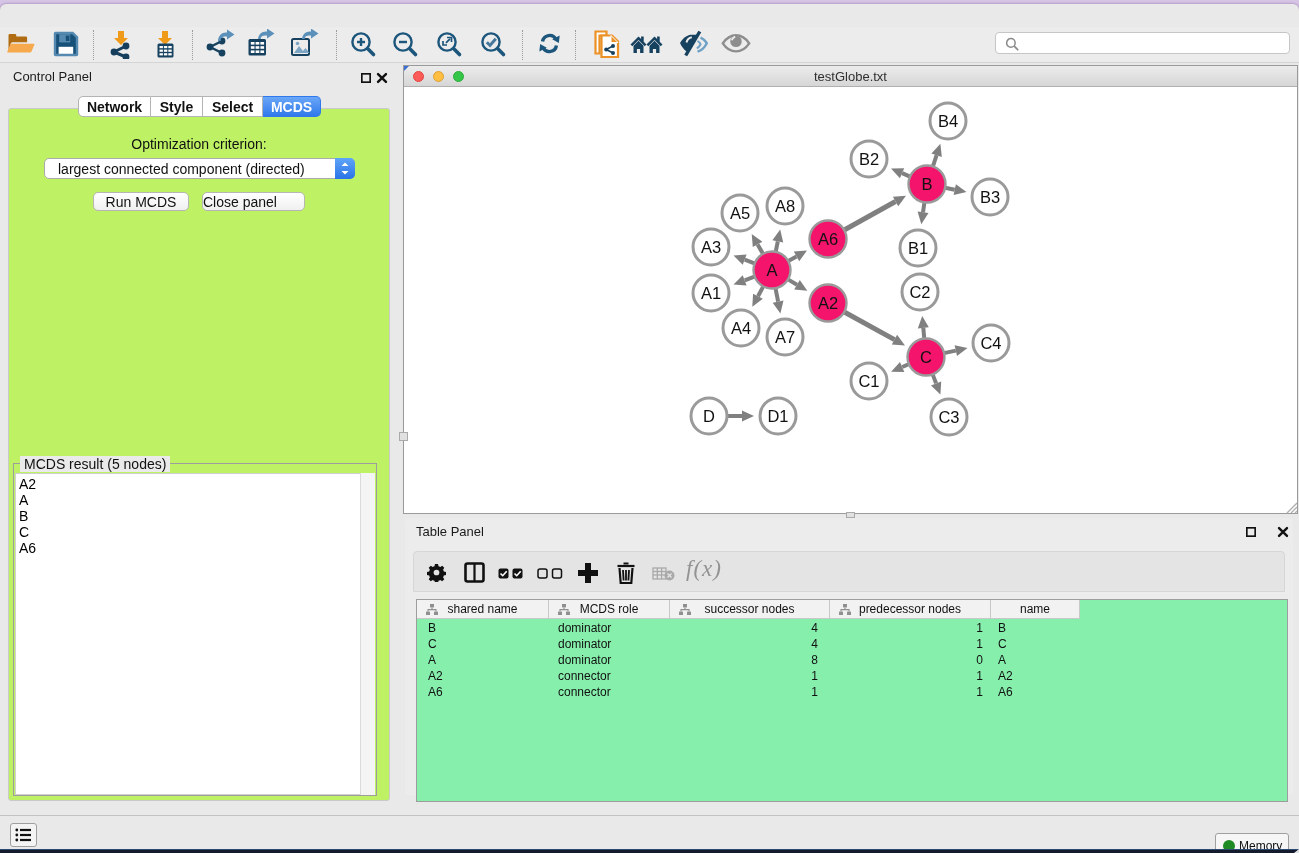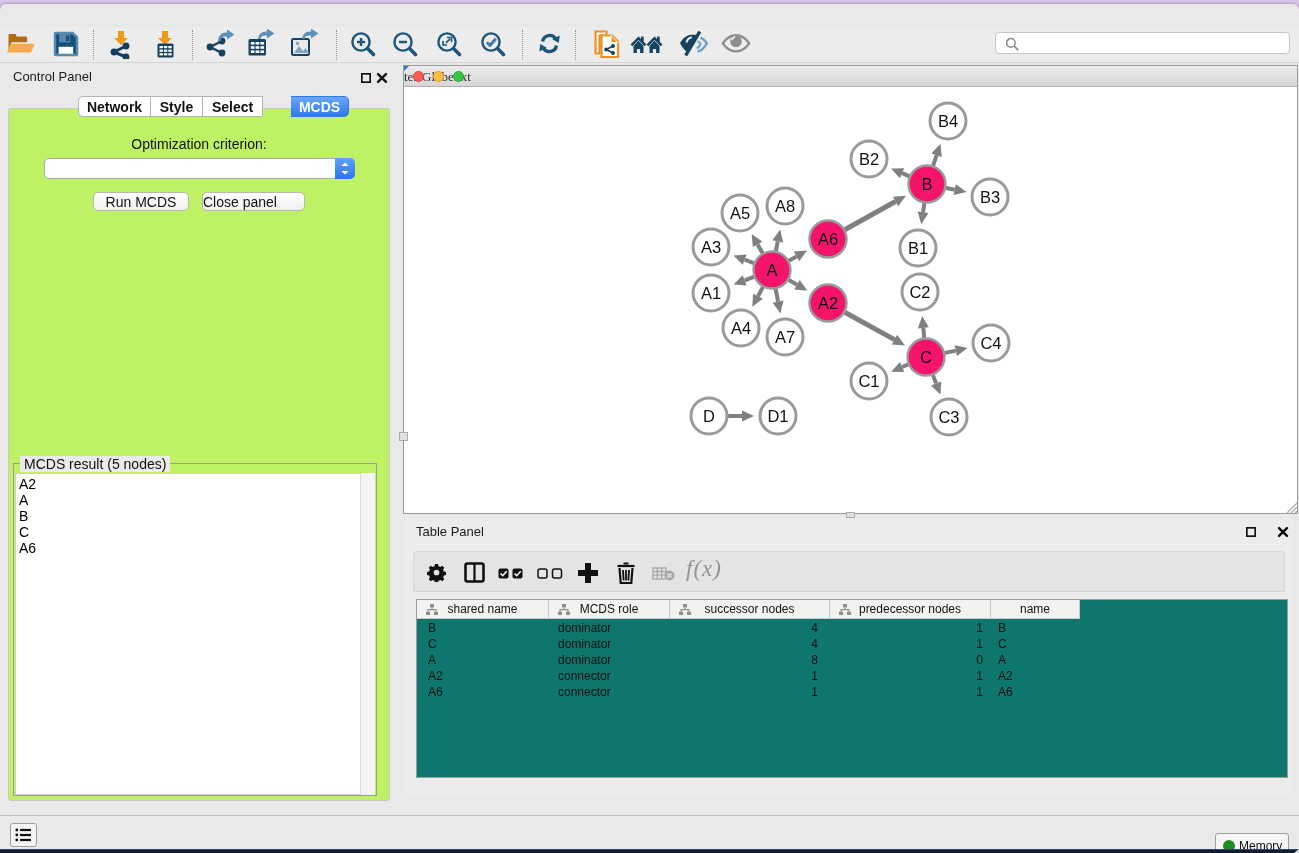--- a/index.html
+++ b/index.html
@@ -22,43 +22,43 @@
 .sep { position:absolute; top:3px; height:30px; width:0; border-left:1px dotted #9a9a9a; }
 .ticon { position:absolute; top:2px; }
 #searchbox { position:absolute; left:995px; top:32px; z-index:3; width:295px; height:22px; background:#fff; border:1px solid #c6c6c6; border-radius:4px; }
 
 #cpanel { position:absolute; left:0; top:63px; width:403px; height:752px; background:#e9e9e9; }
 #cpanel .ptitle { position:absolute; left:13px; top:11px; font-size:13px; color:#1a1a1a; }
 .tabrow { position:absolute; height:21px; display:flex; z-index:6; }
 .tab { height:21px; line-height:21px; text-align:center; font-size:14px; font-weight:bold; color:#111;
   background:#ffffff; border:1px solid #b4b4b4; border-left:none; }
 .tab.first { border-left:1px solid #b4b4b4; border-radius:5px 0 0 5px; }
-.tab.last { border-radius:0 5px 5px 0;margin-left:28px; }
+.tab.last { border-radius:0 5px 5px 0; }
 .tab.sel { background:linear-gradient(#6aa7f8,#3079ec); color:#fff; border-color:#3079ec; }
 #cpinner { position:absolute; left:8px; top:45px; width:382px; height:693px;
   background:#bef264; border:1px solid #c9c9c9; border-radius:3px; }
 #mcdsbox { position:absolute; left:4px; top:354px; width:364px; height:333px; border:1px solid #9d9d9d; }
 #mcdslabel { position:absolute; left:6px; top:-8px; background:#eaeaea; padding:0 4px; font-size:14px; color:#111;}
 #mcdslist { position:absolute; left:1px; top:9px; width:360px; height:322px; background:#fff; border:1px solid #cfcfcf; font-size:14px; }
 #mcdslist .li { padding-left:3px; height:16px; line-height:16px; }
 #mcdstrack { position:absolute; right:1px; top:9px; width:15px; height:322px; background:#f4f4f4; border-left:1px solid #dadada; }
 
 #statusbar { position:absolute; left:0; top:815px; width:1299px; height:34px; background:#e9e9e9; border-top:1px solid #c2c2c2; }
 #darkstrip { position:absolute; left:0; top:849px; width:1299px; height:4px; background:#141b2c; border-top:1px solid #2c4a73; }
 
 #netwin { position:absolute; left:403px; top:65px; width:895px; height:449px;
   background:#fff; border:1px solid #9a9a9a; }
 #nettitle { position:absolute; left:0; top:0; width:100%; height:21px;
   background:linear-gradient(#ececec,#d6d6d6); border-bottom:1px solid #b0b0b0;
-  text-align:left; font-size:13px; color:#2f2f2f; line-height:21px;font-family:Liberation Serif, serif; }
+  text-align:center; font-size:13px; color:#2f2f2f; line-height:21px; }
 
 #tpanel { position:absolute; left:405px; top:518px; width:888px; height:277px; background:#ececec; border-radius:4px; }
 #tpanel .ptitle { position:absolute; left:11px; top:6px; font-size:13px; color:#1a1a1a; }
 #ttoolbar { position:absolute; left:8px; top:33px; width:872px; height:41px; background:#e4e4e4; border:1px solid #d6d6d6; border-radius:4px 4px 0 0; }
-#ttable { position:absolute; left:11px; top:81px; width:872px; height:179px; background:#0f766e; border:1px solid #9d9d9d; }
+#ttable { position:absolute; left:11px; top:81px; width:872px; height:203px; background:#86efac; border:1px solid #9d9d9d; }
 #thead { position:absolute; left:0px; top:0px; width:663px; height:19px; background:#f2f2f2; border-bottom:1px solid #c8c8c8; font-size:12px; color:#111; }
 .hcell { position:absolute; top:0; height:19px; border-right:1px solid #c8c8c8; text-align:center; line-height:19px; }
 .trow { position:absolute; font-size:12px; color:#111; height:16px; line-height:16px; }
 .num { position:absolute; text-align:right; }
 
 #btabs { position:absolute; left:267px; top:273px; height:21px; display:flex; }
 .treewrap { position:absolute; left:8px; top:3px; }
 
 .mini { position:absolute; border:1px solid #9f9f9f; background:#f4f4f4; border-radius:3px; }
 </style>
@@ -244,20 +244,21 @@
   </svg>
   <div class="tabrow" style="left:78px;top:33px;">
     <div class="tab first" style="width:73px;">Network</div>
     <div class="tab" style="width:52px;">Style</div>
     <div class="tab" style="width:60px;">Select</div>
     <div class="tab last sel" style="width:58px;">MCDS</div>
   </div>
   <div id="cpinner">
     <div class="abs" style="left:0;top:27px;width:100%;text-align:center;font-size:14px;color:#111;">Optimization criterion:</div>
     <div class="abs" style="left:35px;top:49px;width:311px;height:21px;background:#fff;border:1px solid #ababab;border-radius:5px;">
+      <div class="abs" style="left:13px;top:0;line-height:20px;font-size:14px;color:#111;">largest connected component (directed)</div>
       <div class="abs" style="right:-1px;top:-1px;width:20px;height:21px;background:linear-gradient(#5fa5f9,#2a73e8);border-radius:0 5px 5px 0;">
         <svg width="20" height="21" viewBox="0 0 20 21">
           <path d="M6.5 8 L10 4.5 L13.5 8 z" fill="#fff"></path>
           <path d="M6.5 13 L10 16.5 L13.5 13 z" fill="#fff"></path>
         </svg>
       </div>
     </div>
     <div class="abs" style="left:84px;top:83px;width:96px;height:19px;background:linear-gradient(#ffffff,#f0f0f0);border:1px solid #b6b6b6;border-radius:5px;text-align:center;line-height:18px;font-size:14px;color:#111;">Run MCDS</div>
     <div class="abs" style="left:193px;top:83px;width:103px;height:19px;background:linear-gradient(#ffffff,#f0f0f0);border:1px solid #b6b6b6;border-radius:5px;text-align:left;line-height:18px;font-size:14px;color:#111;">Close panel</div>
     <div id="mcdsbox">

